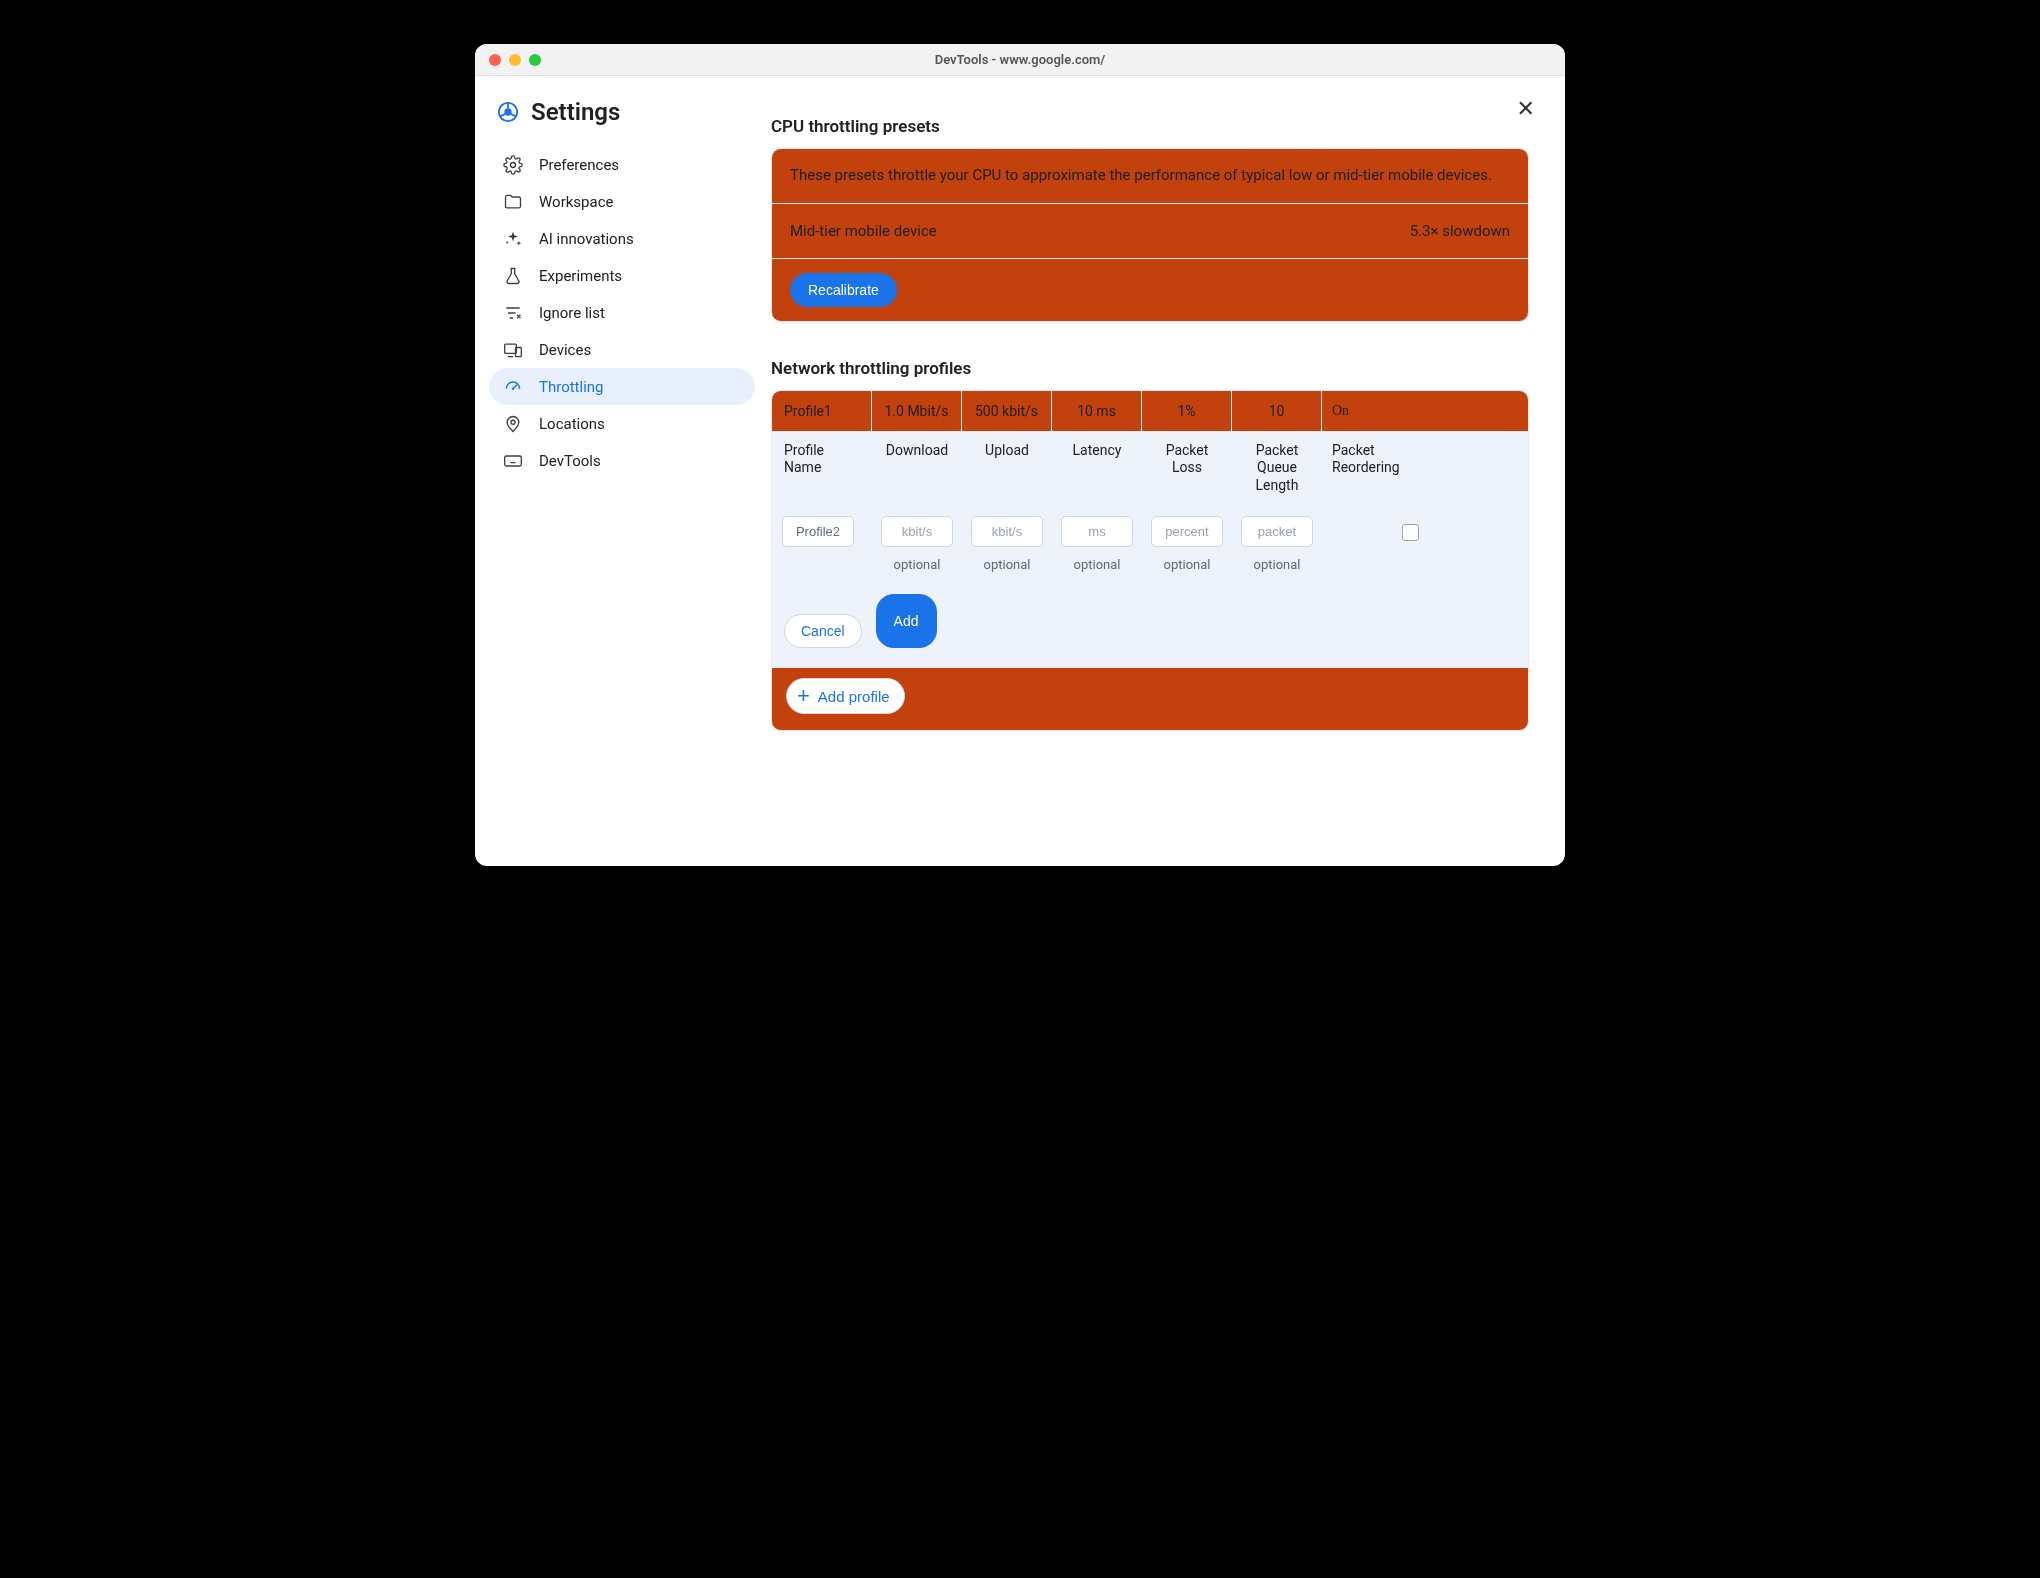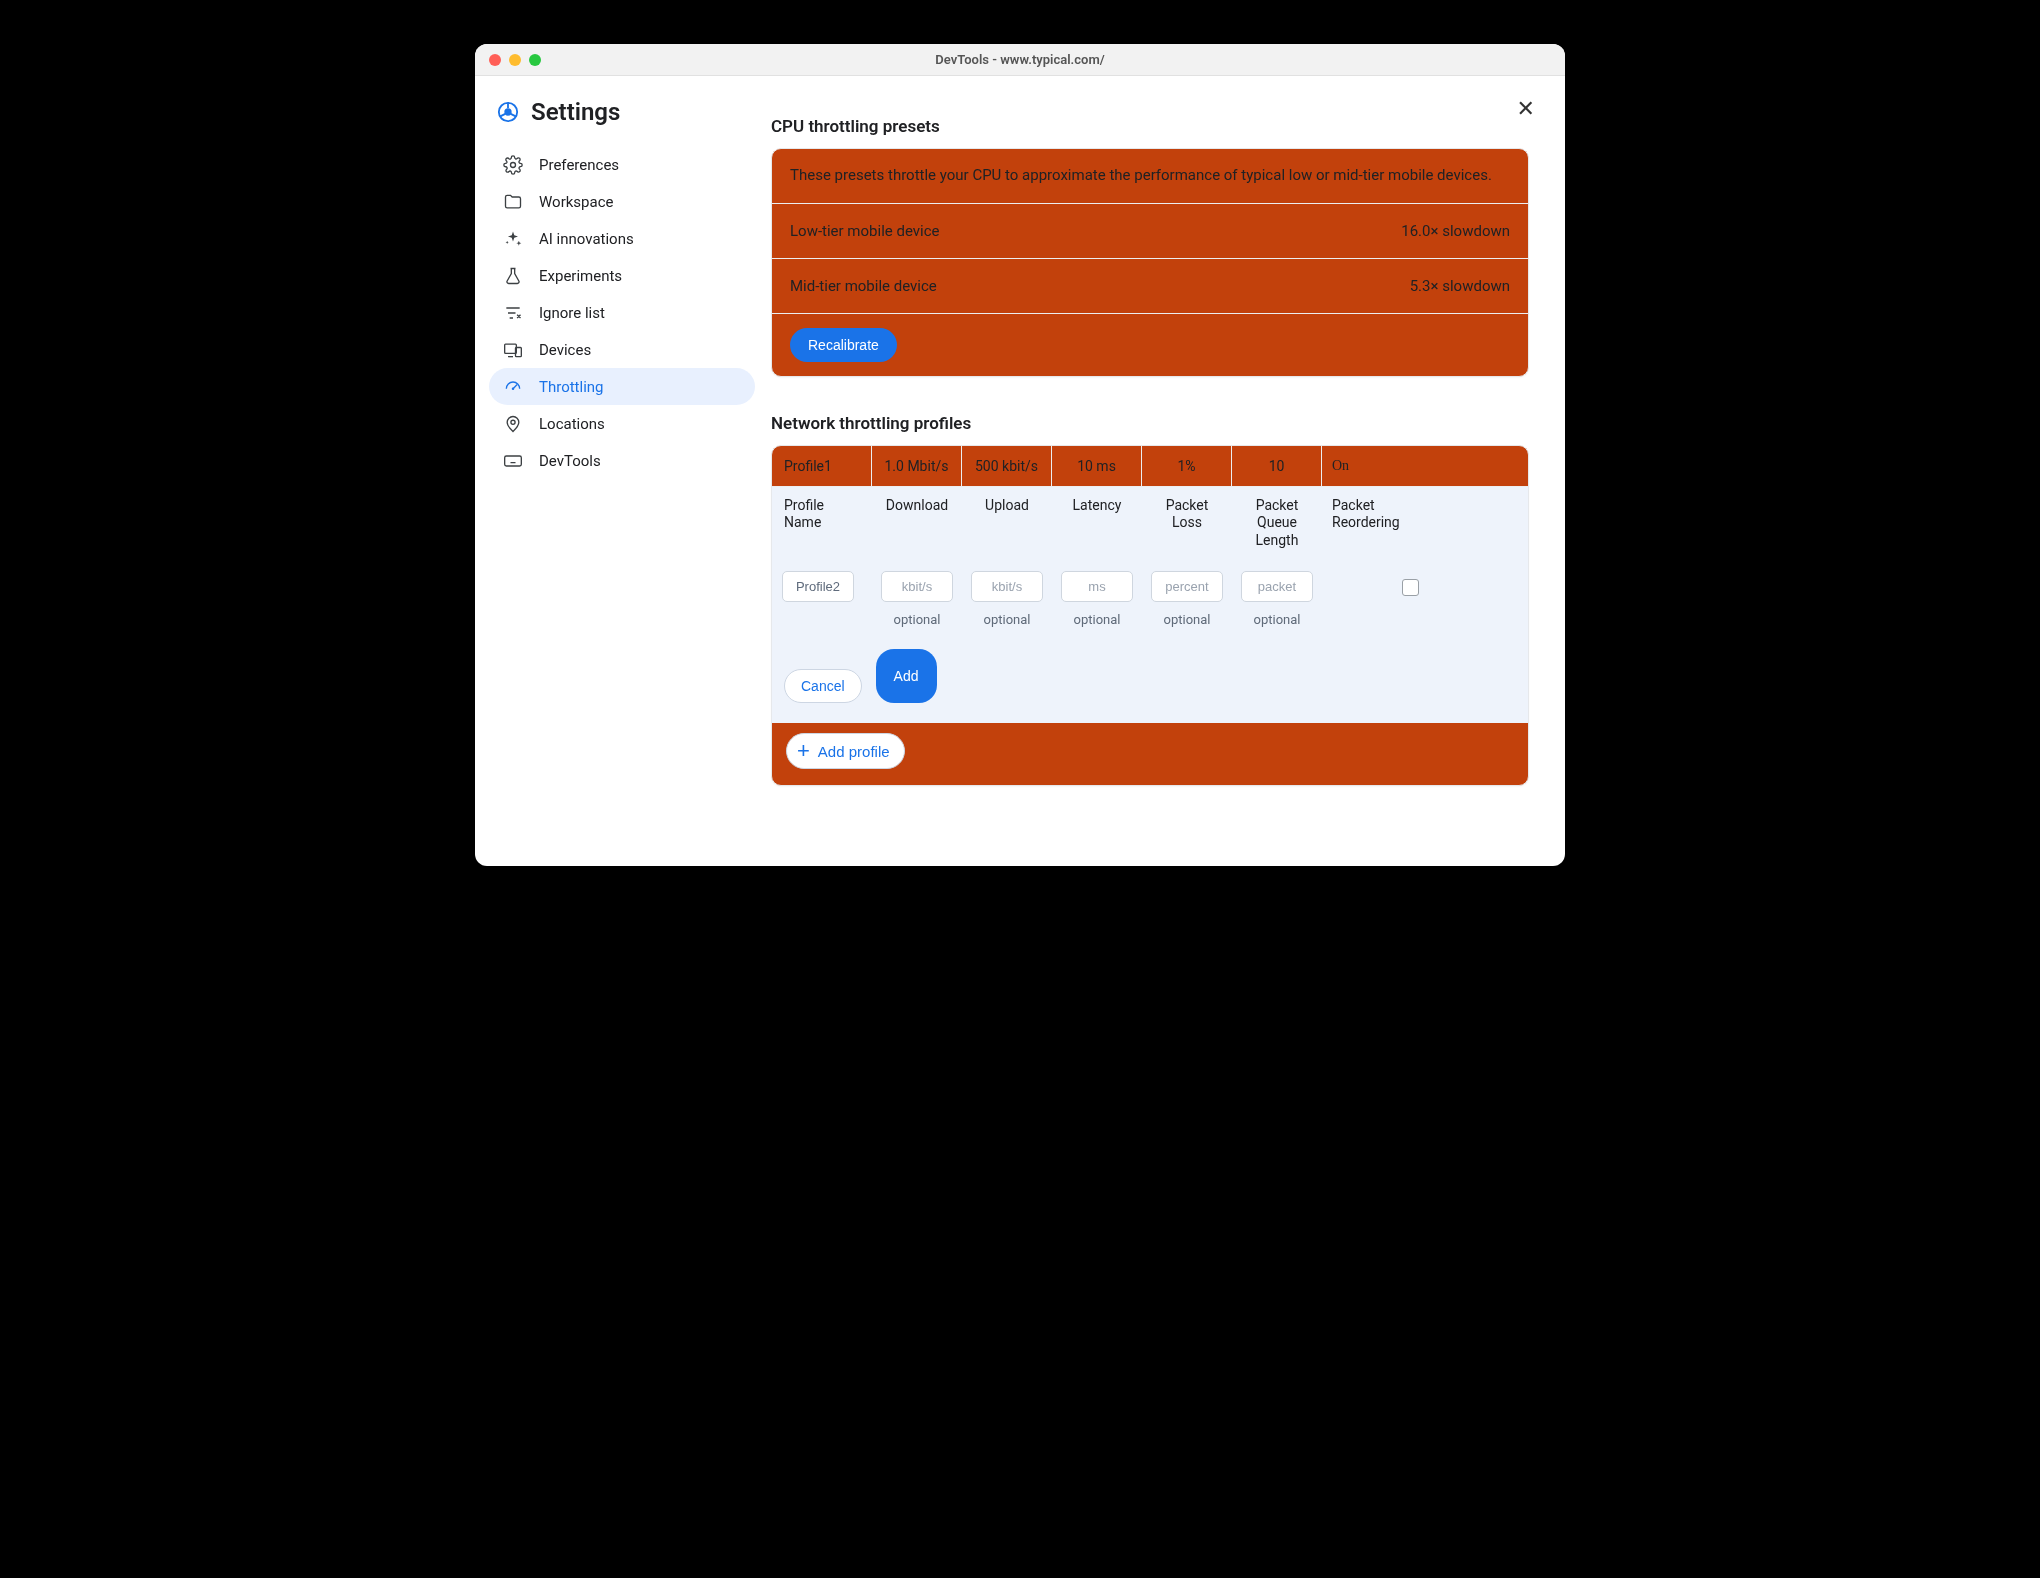--- a/index.html
+++ b/index.html
@@ -254,21 +254,21 @@
 </head>
 <body>
 
 <div class="window">
   <div class="titlebar">
     <div class="traffic-lights">
       <span class="tl-red"></span>
       <span class="tl-yellow"></span>
       <span class="tl-green"></span>
     </div>
-    <div class="titlebar-title">DevTools - www.typical.com/</div>
+    <div class="titlebar-title">DevTools - www.google.com/</div>
   </div>
 
   <div class="content">
     <span class="close-x">✕</span>
 
     <aside class="sidebar">
       <div class="settings-header">
         <svg class="chromium-logo" viewBox="0 0 24 24">
           <circle cx="12" cy="12" r="10" fill="none" stroke="#1a73e8" stroke-width="2"></circle>
           <circle cx="12" cy="12" r="4" fill="#1a73e8"></circle>
@@ -339,24 +339,20 @@
           <span class="side-label">DevTools</span>
         </li>
       </ul>
     </aside>
 
     <main class="main">
 
       <div class="section-title">CPU throttling presets</div>
       <div class="card">
         <div class="card-desc">These presets throttle your CPU to approximate the performance of typical low or mid-tier mobile devices.</div>
-        <div class="preset-row">
-          <span>Low-tier mobile device</span>
-          <span>16.0× slowdown</span>
-        </div>
         <div class="preset-row">
           <span>Mid-tier mobile device</span>
           <span>5.3× slowdown</span>
         </div>
         <div class="card-footer">
           <button class="btn-primary">Recalibrate</button>
         </div>
       </div>
 
       <div class="section-title">Network throttling profiles</div>

